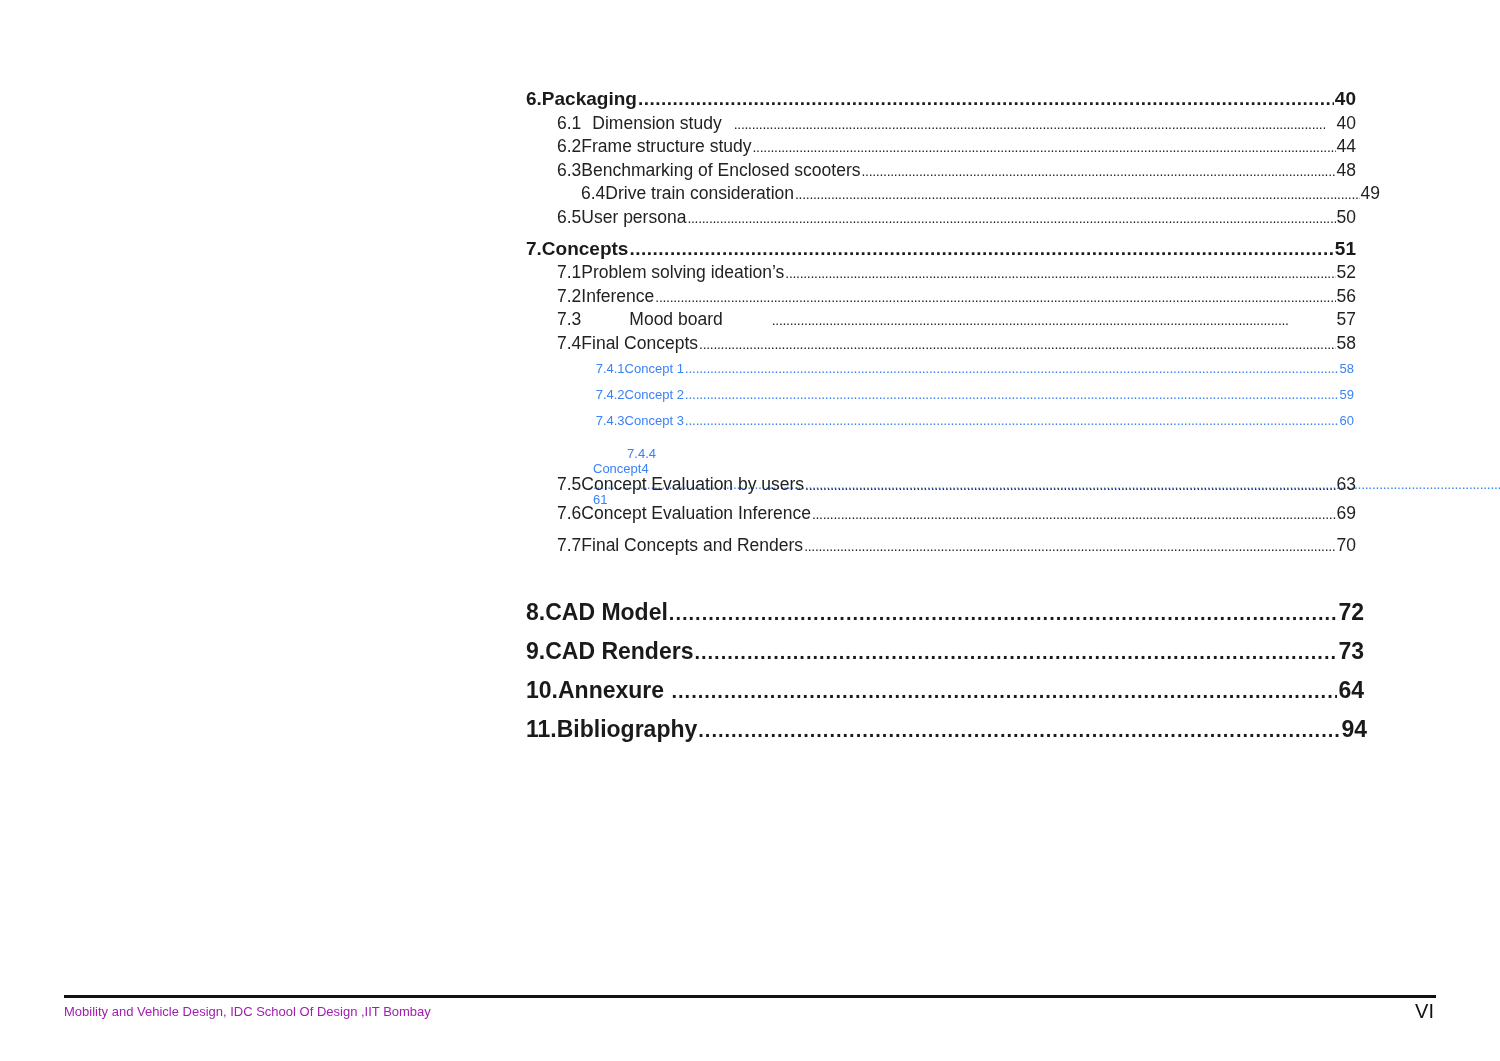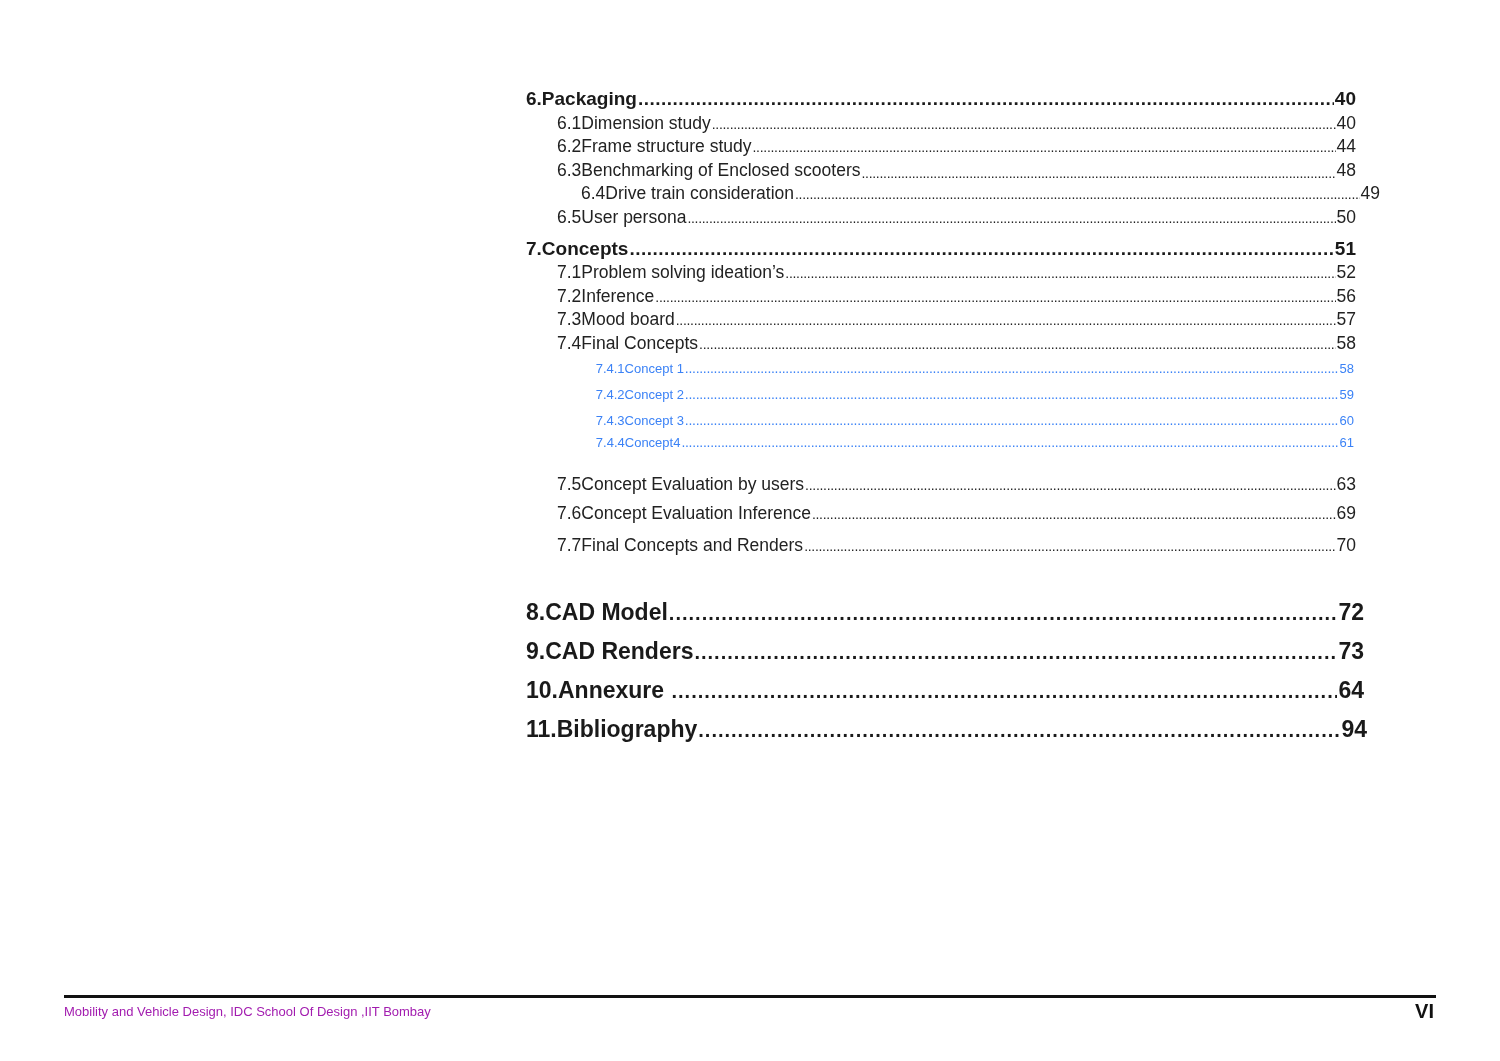--- a/index.html
+++ b/index.html
@@ -44,45 +44,45 @@
     .lb .leader { font-size: 20px; letter-spacing: 1px; }
 
     .footer-rule {
       position: absolute; left: 64px; top: 995px; width: 1372px; height: 3px;
       background: #111;
     }
     .footer-text {
       position: absolute; left: 64px; top: 1004px; font-size: 13px; color: #a21caf;
     }
     .footer-page {
-      position: absolute; right: 66px; top: 1000px; font-size: 20px; font-weight: bold; color: #111;
+      position: absolute; right: 66px; top: 1000px; font-size: 20px; font-weight: normal; color: #111;
     }
   </style>
 </head>
 <body>
 
 <div class="toc-line l1" style="top:88px;">
   <span class="num">6.</span>
   <span class="title">Packaging</span>
   <span class="leader"></span>
   <span class="page">40</span>
 </div>
-<div class="toc-line l2" style="top:113px;">
+<div class="toc-line l2" style="top:113px;gap:11px;">
   <span class="num">6.1</span>
   <span class="title">Dimension study</span>
   <span class="leader"></span>
   <span class="page">40</span>
 </div>
 <div class="toc-line l2" style="top:136px;">
   <span class="num">6.2</span>
   <span class="title">Frame structure study</span>
   <span class="leader"></span>
   <span class="page">44</span>
 </div>
-<div class="toc-line l2" style="top:160px;align-items:flex-end;">
+<div class="toc-line l2" style="top:160px;">
   <span class="num">6.3</span>
   <span class="title">Benchmarking of Enclosed scooters</span>
   <span class="leader"></span>
   <span class="page">48</span>
 </div>
 <div class="toc-line l2" style="top:183px;margin-left:24px;">
   <span class="num">6.4</span>
   <span class="title">Drive train consideration</span>
   <span class="leader"></span>
   <span class="page">49</span>
@@ -105,21 +105,21 @@
   <span class="title">Problem solving ideation’s</span>
   <span class="leader"></span>
   <span class="page">52</span>
 </div>
 <div class="toc-line l2" style="top:286px;align-items:center;">
   <span class="num">7.2</span>
   <span class="title">Inference</span>
   <span class="leader"></span>
   <span class="page">56</span>
 </div>
-<div class="toc-line l2" style="top:309px;">
+<div class="toc-line l2" style="top:309px;gap:48px;">
   <span class="num">7.3</span>
   <span class="title">Mood board</span>
   <span class="leader"></span>
   <span class="page">57</span>
 </div>
 <div class="toc-line l2" style="top:333px;">
   <span class="num">7.4</span>
   <span class="title">Final Concepts</span>
   <span class="leader"></span>
   <span class="page">58</span>
@@ -135,21 +135,21 @@
   <span class="title">Concept 2</span>
   <span class="leader"></span>
   <span class="page">59</span>
 </div>
 <div class="toc-line l3" style="top:412px;">
   <span class="num">7.4.3</span>
   <span class="title">Concept 3</span>
   <span class="leader"></span>
   <span class="page">60</span>
 </div>
-<div class="toc-line l3" style="top:434px;">
+<div class="toc-line l3" style="top:446px;flex-direction:column;">
   <span class="num">7.4.4</span>
   <span class="title">Concept4</span>
   <span class="leader"></span>
   <span class="page">61</span>
 </div>
 <div class="toc-line l2" style="top:474px;">
   <span class="num">7.5</span>
   <span class="title">Concept Evaluation by users</span>
   <span class="leader"></span>
   <span class="page">63</span>

